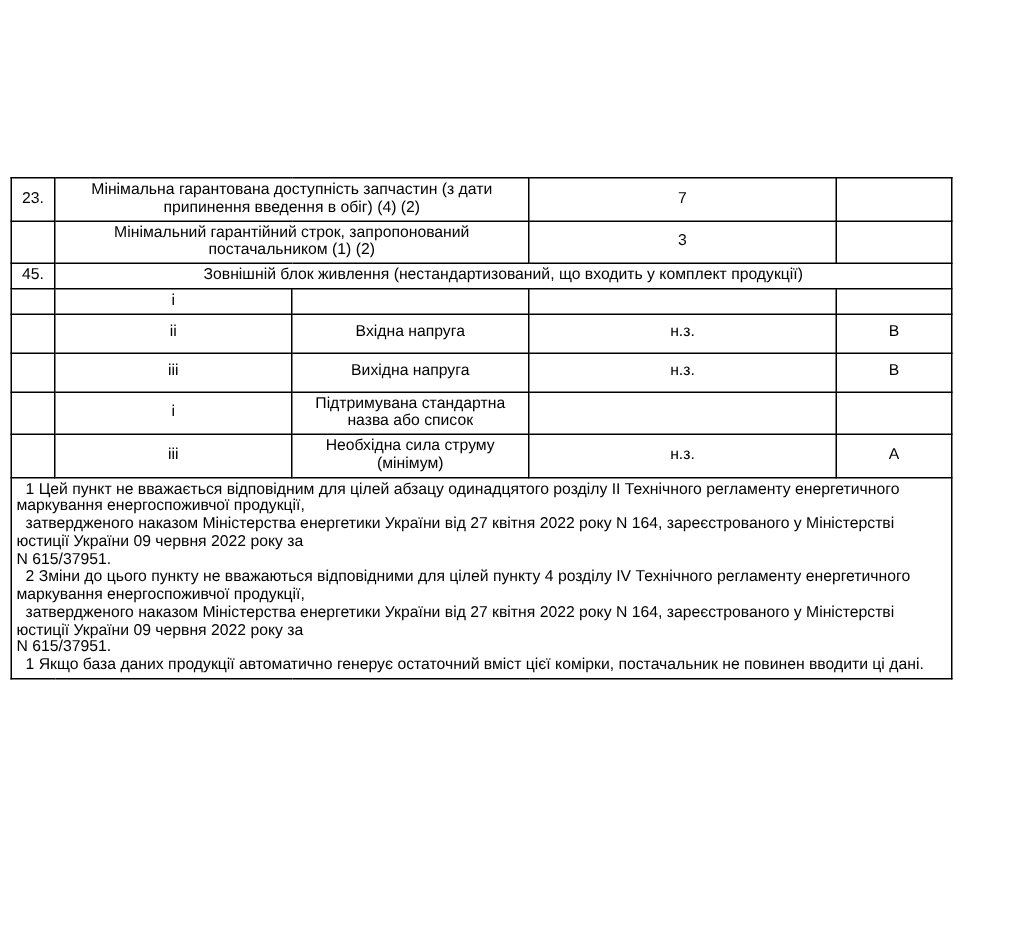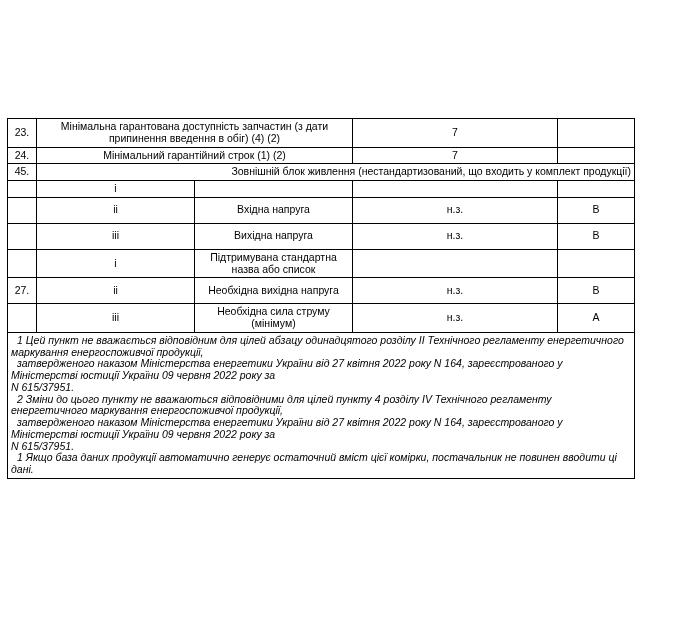--- a/index.html
+++ b/index.html
@@ -45,33 +45,32 @@
   }
   .c-val {
     width: 198px;
     text-align: center;
   }
   .c-unit {
     width: 70px;
     text-align: center;
   }
   .span-head {
-    text-align: right;
+    text-align: center;
   }
   .notes td {
     border: 1px solid #000000;
     font-size: 9.5px;
     line-height: 1.25;
     padding: 3px 4px 3px 5px;
     text-align: left;
     vertical-align: top;
   }
   .note-p {
     margin: 0 0 0 0;
-    font-style: italic;
   }
   .note-indent {
     text-indent: 6px;
   }
   .tall {
     height: 26px;
   }
 </style>
 </head>
 <body>
@@ -79,23 +78,23 @@
 <div id="sheet">
   <table class="spec">
     <tbody>
       <tr>
         <td class="c-num">23.</td>
         <td class="c-label" colspan="2">Мінімальна гарантована доступність запчастин (з дати припинення введення в обіг) (4) (2)</td>
         <td class="c-val">7</td>
         <td class="c-unit"></td>
       </tr>
       <tr>
-        <td class="c-num">24.</td>
-        <td class="c-label" colspan="2">Мінімальний гарантійний строк (1) (2)</td>
-        <td class="c-val">7</td>
+        <td class="c-num"></td>
+        <td class="c-label" colspan="2">Мінімальний гарантійний строк, запропонований постачальником (1) (2)</td>
+        <td class="c-val">3</td>
         <td class="c-unit"></td>
       </tr>
 
       <tr>
         <td class="c-num">45.</td>
         <td class="span-head" colspan="4">Зовнішній блок живлення (нестандартизований, що входить у комплект продукції)</td>
       </tr>
       <tr>
         <td class="c-num"></td>
         <td class="c-rom">i</td>
@@ -119,27 +118,20 @@
       </tr>
 
       <tr class="tall">
         <td class="c-num"></td>
         <td class="c-rom">i</td>
         <td class="c-label">Підтримувана стандартна назва або список</td>
         <td class="c-val"></td>
         <td class="c-unit"></td>
       </tr>
       <tr class="tall">
-        <td class="c-num">27.</td>
-        <td class="c-rom">ii</td>
-        <td class="c-label">Необхідна вихідна напруга</td>
-        <td class="c-val">н.з.</td>
-        <td class="c-unit">В</td>
-      </tr>
-      <tr class="tall">
         <td class="c-num"></td>
         <td class="c-rom">iii</td>
         <td class="c-label">Необхідна сила струму (мінімум)</td>
         <td class="c-val">н.з.</td>
         <td class="c-unit">А</td>
       </tr>
 
       <tr class="notes">
         <td colspan="5">
           <div class="note-p note-indent">1 Цей пункт не вважається відповідним для цілей абзацу одинадцятого розділу II Технічного регламенту енергетичного маркування енергоспоживчої продукції,</div>

